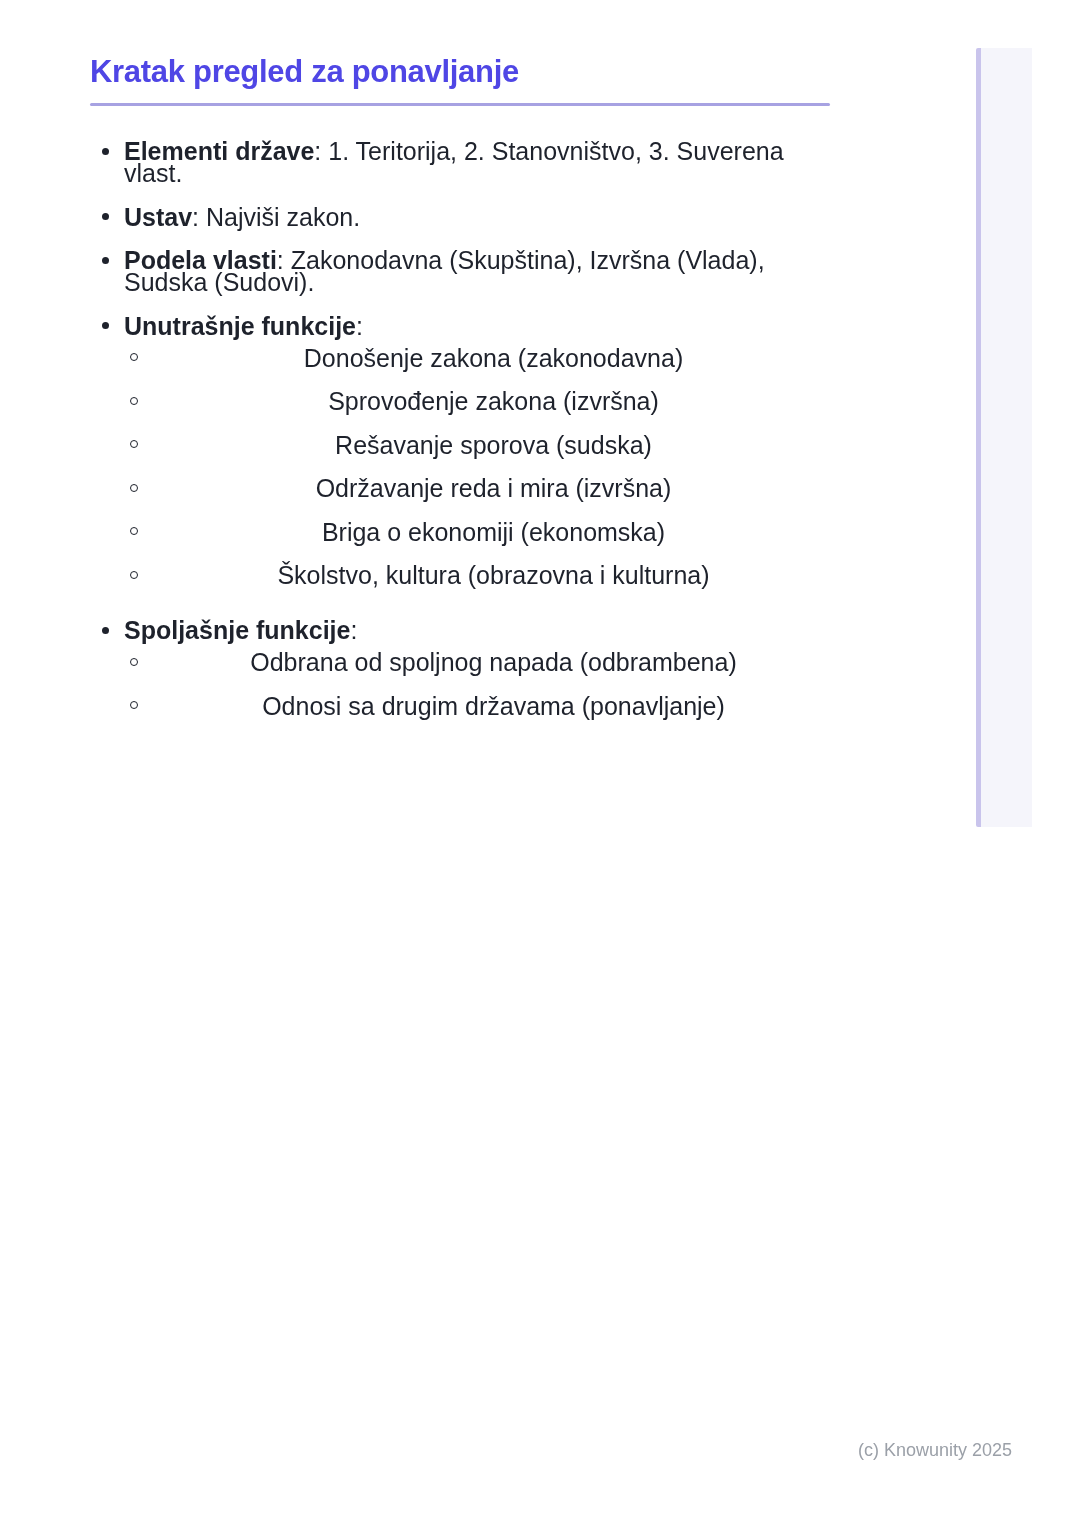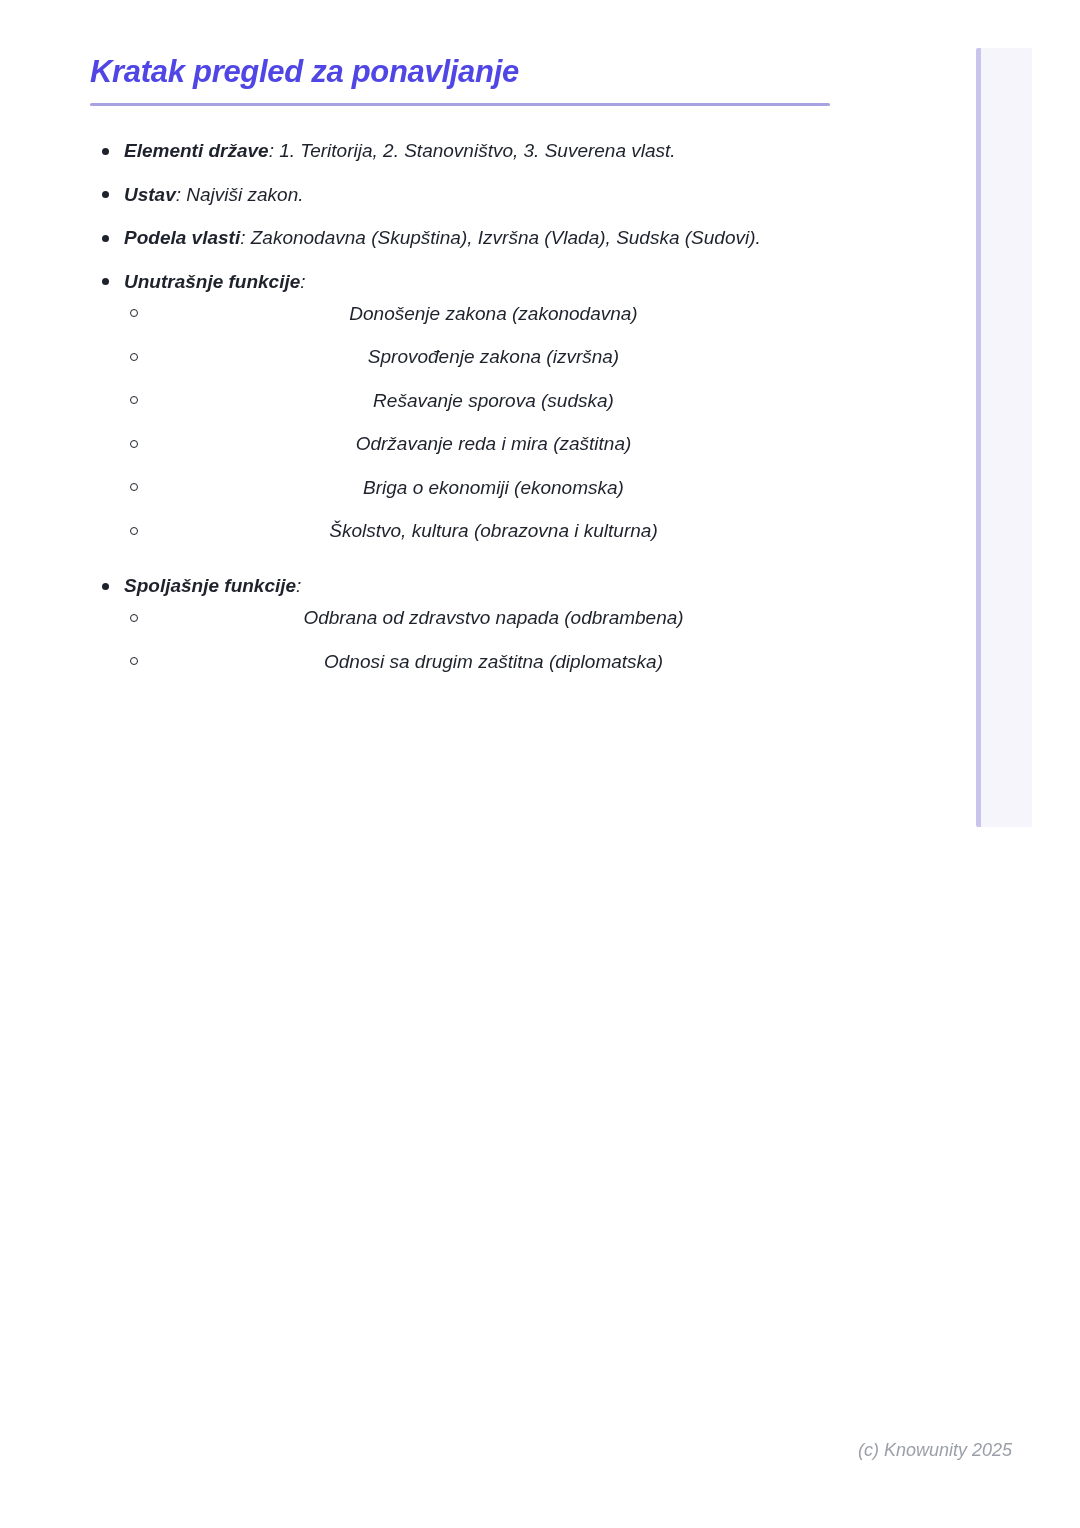--- a/index.html
+++ b/index.html
@@ -1,15 +1,15 @@
 <!DOCTYPE html>
 <html style="--title: #4f46e5; --divider: #a7a2e2; --text: #1e222c; --footer-text: #9ba0a8; --scroll-strip: #c9c4ec; --side-panel: #f5f5fb;"><head>
 <meta charset="utf-8">
 <style>
-  * { box-sizing: border-box; font-style: italic; }
+  * { box-sizing: border-box; }
   html, body { margin: 0; padding: 0; }
   body {
     width: 1080px;
     height: 1528px;
     background: #ffffff;
     position: relative;
     overflow: hidden;
     font-family: "Liberation Sans", sans-serif;
     color: var(--text, #1e222c);
   }
@@ -31,21 +31,21 @@
     height: 3px;
     width: 740px;
     margin-top: 11px;
     border-radius: 2px;
     background: var(--divider, #a7a2e2);
   }
   ul.l1 {
     list-style: none;
     margin: 34px 0 0 0;
     padding: 0;
-    font-size: 19px;
+    font-size: 25px;
     line-height: 22px;
   }
   ul.l1 > li {
     position: relative;
     padding-left: 34px;
     margin-bottom: 21.5px;
   }
   ul.l1 > li::before {
     content: "";
     position: absolute;
@@ -120,31 +120,31 @@
     <li><span class="b">Ustav</span><span>: Najviši zakon.</span></li>
 
     <li><span class="b">Podela vlasti</span><span>: Zakonodavna (Skupština), Izvršna (Vlada), Sudska (Sudovi).</span></li>
 
     <li class="group">
       <span class="b">Unutrašnje funkcije</span><span>:</span>
       <ul class="l2">
         <li>Donošenje zakona (zakonodavna)</li>
         <li>Sprovođenje zakona (izvršna)</li>
         <li>Rešavanje sporova (sudska)</li>
-        <li>Održavanje reda i mira (zaštitna)</li>
+        <li>Održavanje reda i mira (izvršna)</li>
         <li>Briga o ekonomiji (ekonomska)</li>
         <li>Školstvo, kultura (obrazovna i kulturna)</li>
       </ul>
     </li>
 
     <li class="group">
       <span class="b">Spoljašnje funkcije</span><span>:</span>
       <ul class="l2">
-        <li>Odbrana od zdravstvo napada (odbrambena)</li>
-        <li>Odnosi sa drugim zaštitna (diplomatska)</li>
+        <li>Odbrana od spoljnog napada (odbrambena)</li>
+        <li>Odnosi sa drugim državama (ponavljanje)</li>
       </ul>
     </li>
   </ul>
 </div>
 
 <div class="side-strip"></div>
 <div class="side-panel"></div>
 
 <div class="footer">(c) Knowunity 2025</div>
 

